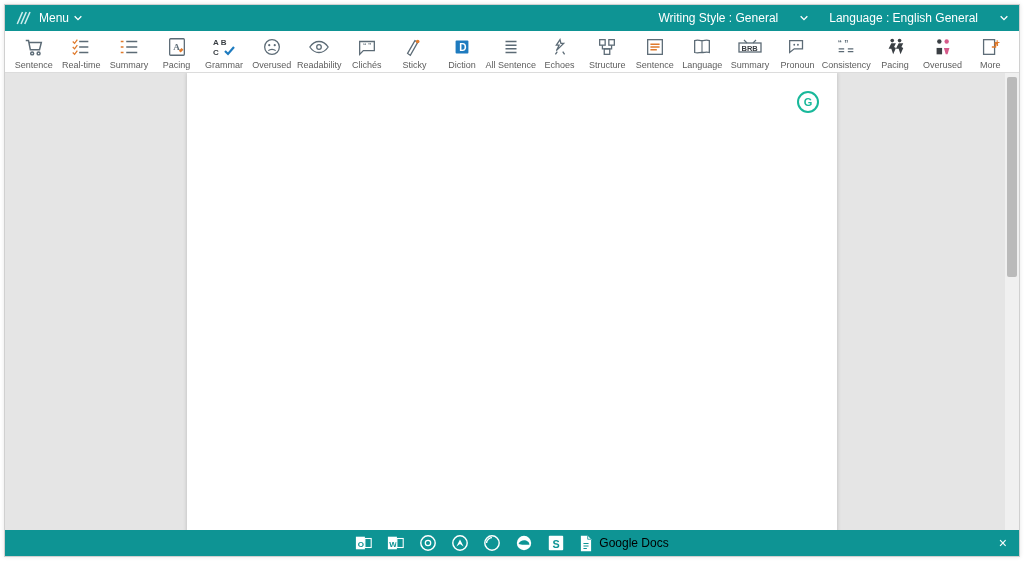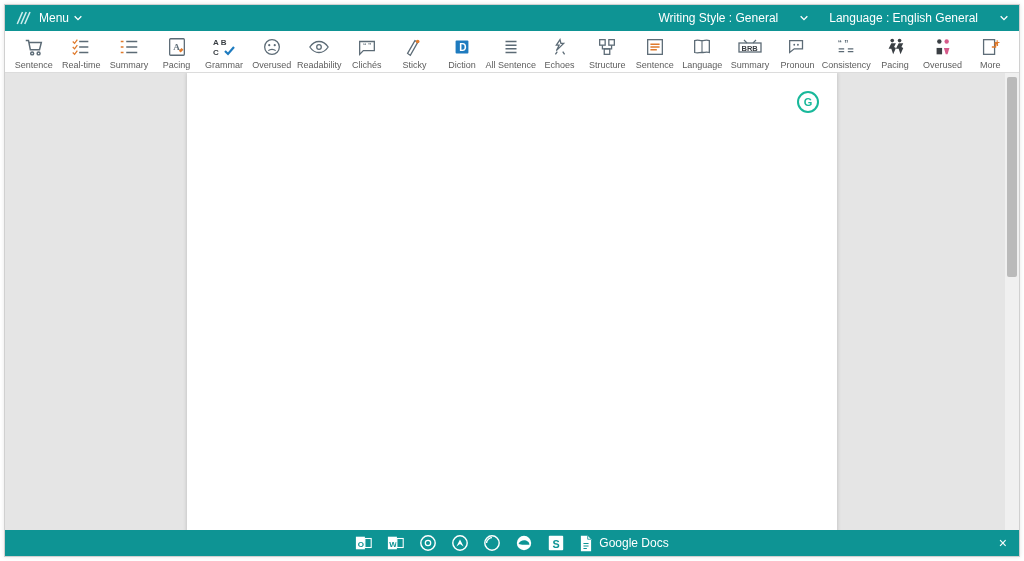--- a/index.html
+++ b/index.html
@@ -18,21 +18,21 @@
 
   .work-area{flex:1;background:#e5e5e5;position:relative;overflow:hidden;}
   .page{position:absolute;left:182px;top:0;width:650px;height:720px;background:#fff;box-shadow:0 0 4px rgba(0,0,0,.2);}
   .ghint{position:absolute;right:18px;top:18px;width:18px;height:18px;border:2px solid #18b89a;border-radius:50%;display:flex;align-items:center;justify-content:center;color:#18b89a;font-weight:bold;font-size:11px;}
   .vscroll{position:absolute;right:0;top:0;width:14px;height:100%;background:#f0f0f0;}
   .vthumb{position:absolute;right:2px;top:4px;width:10px;height:200px;background:#bababa;border-radius:2px;}
 
   .bottom-bar{height:26px;background:#0e9494;color:#fff;display:flex;align-items:center;justify-content:center;font-size:12px;position:relative;}
   .dock{display:flex;align-items:center;gap:14px;}
   .dock-ic{width:18px;height:18px;display:flex;align-items:center;justify-content:center;}
-  .gdocs{display:flex;align-items:center;gap:6px;color:#ffffff;font-size:12px;}
+  .gdocs{display:flex;align-items:center;gap:6px;color:#000000;font-size:12px;}
   .close-x{position:absolute;right:12px;top:5px;font-size:14px;cursor:pointer;}
 </style>
 </head>
 <body>
 
 <div class="window">
 
   <div class="top-bar">
     <span class="logo">
       <svg viewBox="0 0 24 24" width="18" height="18">

